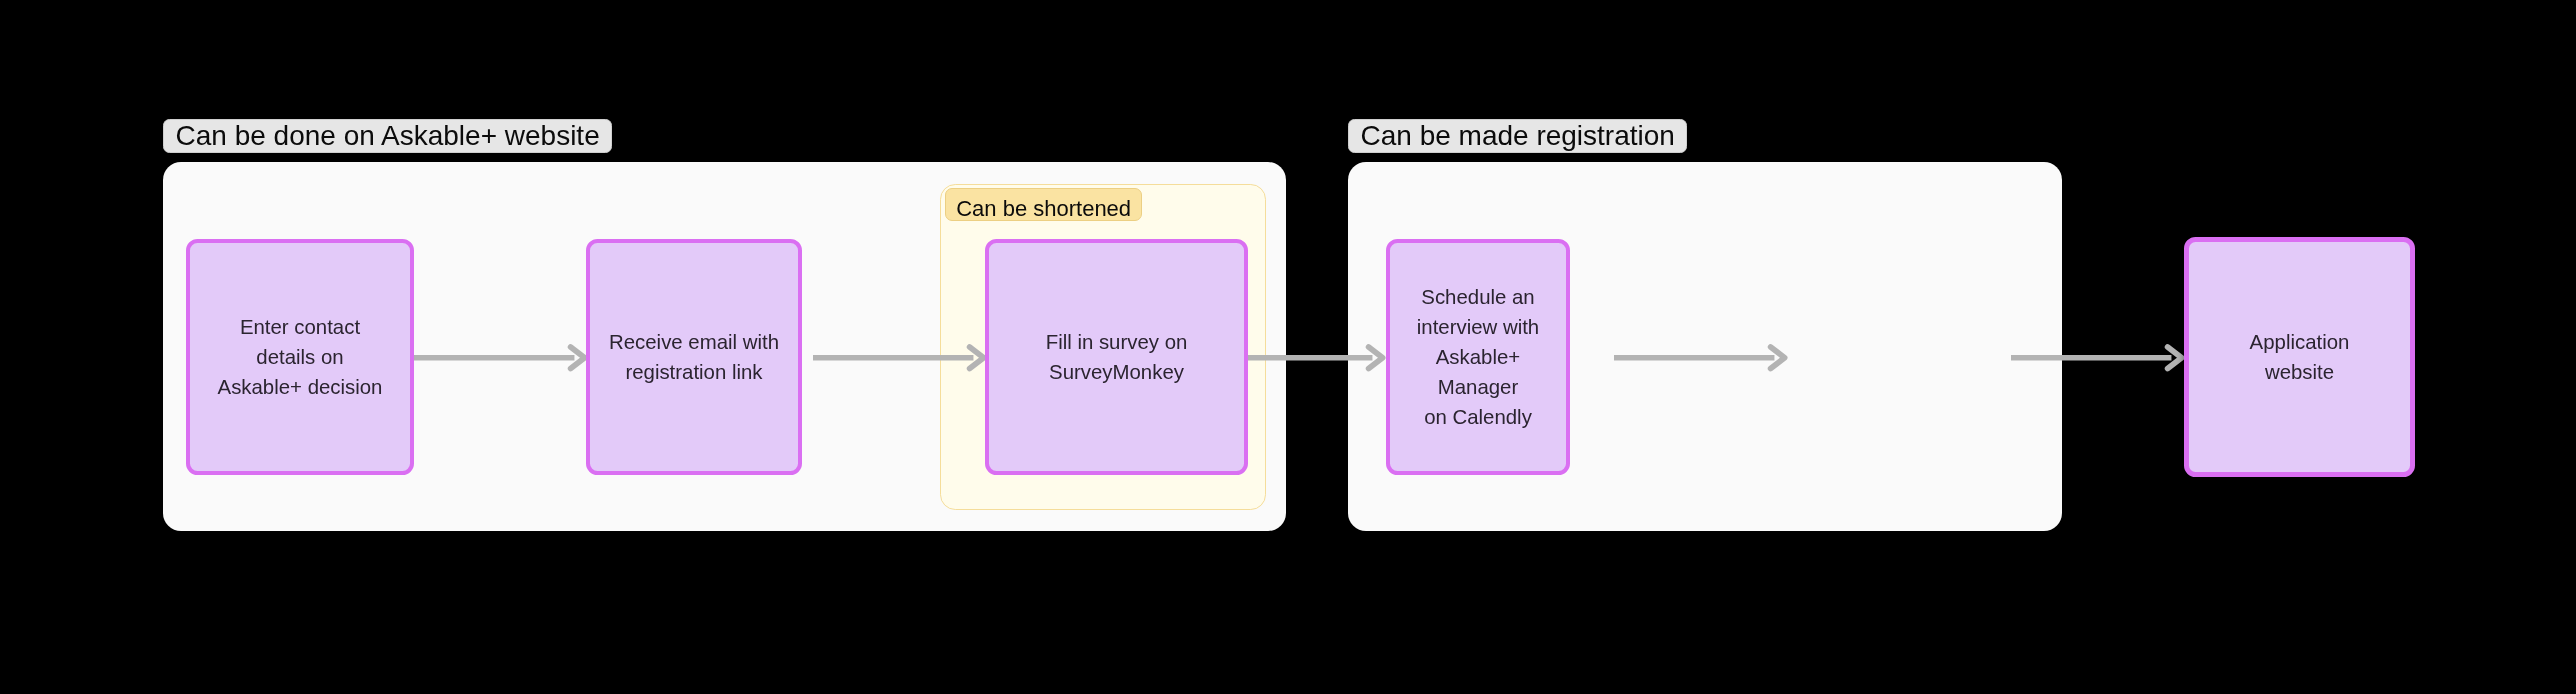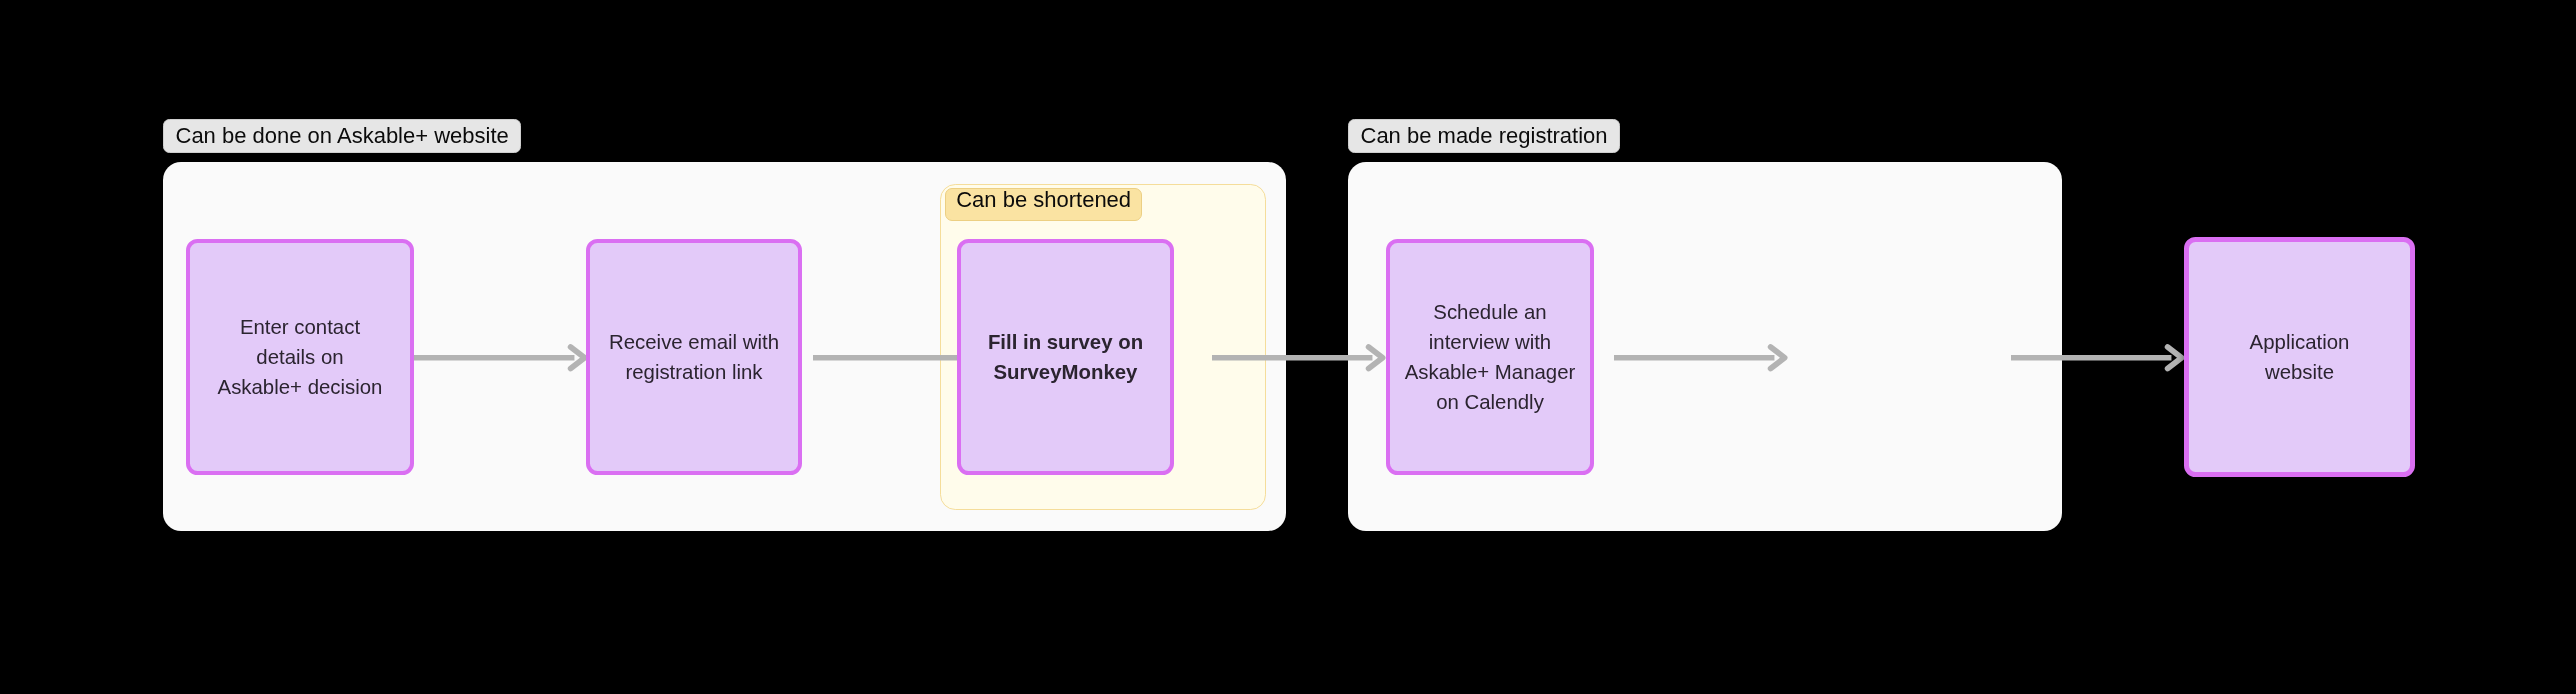--- a/index.html
+++ b/index.html
@@ -33,40 +33,40 @@
   
   .group-label {
     position: absolute;
     display: flex;
     align-items: center;
     background: #e6e6e6;
     border: 0.6px solid #cfcfcf;
     border-radius: 6.4px;
     padding: 0 11.5px;
     height: 34px;
-    font-size: 22px;
+    font-size: 28px;
     line-height: 1;
     color: #0b0b0b;
     white-space: nowrap;
     box-sizing: border-box;
     justify-content: flex-end;
   }
 
   
   .highlight-panel {
     position: absolute;
     background: #fffceb;
     border: 1.9px solid #f5dd9a;
     border-radius: 15.3px;
     box-sizing: border-box;
   }
   .highlight-label {
     position: absolute;
     display: flex;
-    align-items: flex-start;
+    align-items: flex-end;
     background: #fae3a2;
     border: 1.3px solid #eccf83;
     border-radius: 7px;
     padding: 0 10.2px;
     height: 33px;
     font-size: 22px;
     line-height: 1;
     color: #0b0b0b;
     white-space: nowrap;
     box-sizing: border-box;
@@ -172,26 +172,26 @@
     <span class="node-label">Enter contact
 details on
 Askable+ decision</span>
   </div>
 
   <div class="node" style="left:586px; top:239px; width:216px; height:236px;">
     <span class="node-label">Receive email with
 registration link</span>
   </div>
 
-  <div class="node" style="left:957px; top:239px; width:217px; height:236px;font-weight:bold;">
+  <div class="node" style="left:985px; top:239px; width:263px; height:236px;">
     <span class="node-label">Fill in survey on
 SurveyMonkey</span>
   </div>
 
-  <div class="node" style="left:1386px; top:239px; width:208px; height:236px;">
+  <div class="node" style="left:1386px; top:239px; width:184px; height:236px;">
     <span class="node-label">Schedule an
 interview with
 Askable+ Manager
 on Calendly</span>
   </div>
 
 
   <div class="node decision-node" style="left:2184px; top:237px; width:231px; height:240px;">
     <span class="node-label">Application
 website</span>

